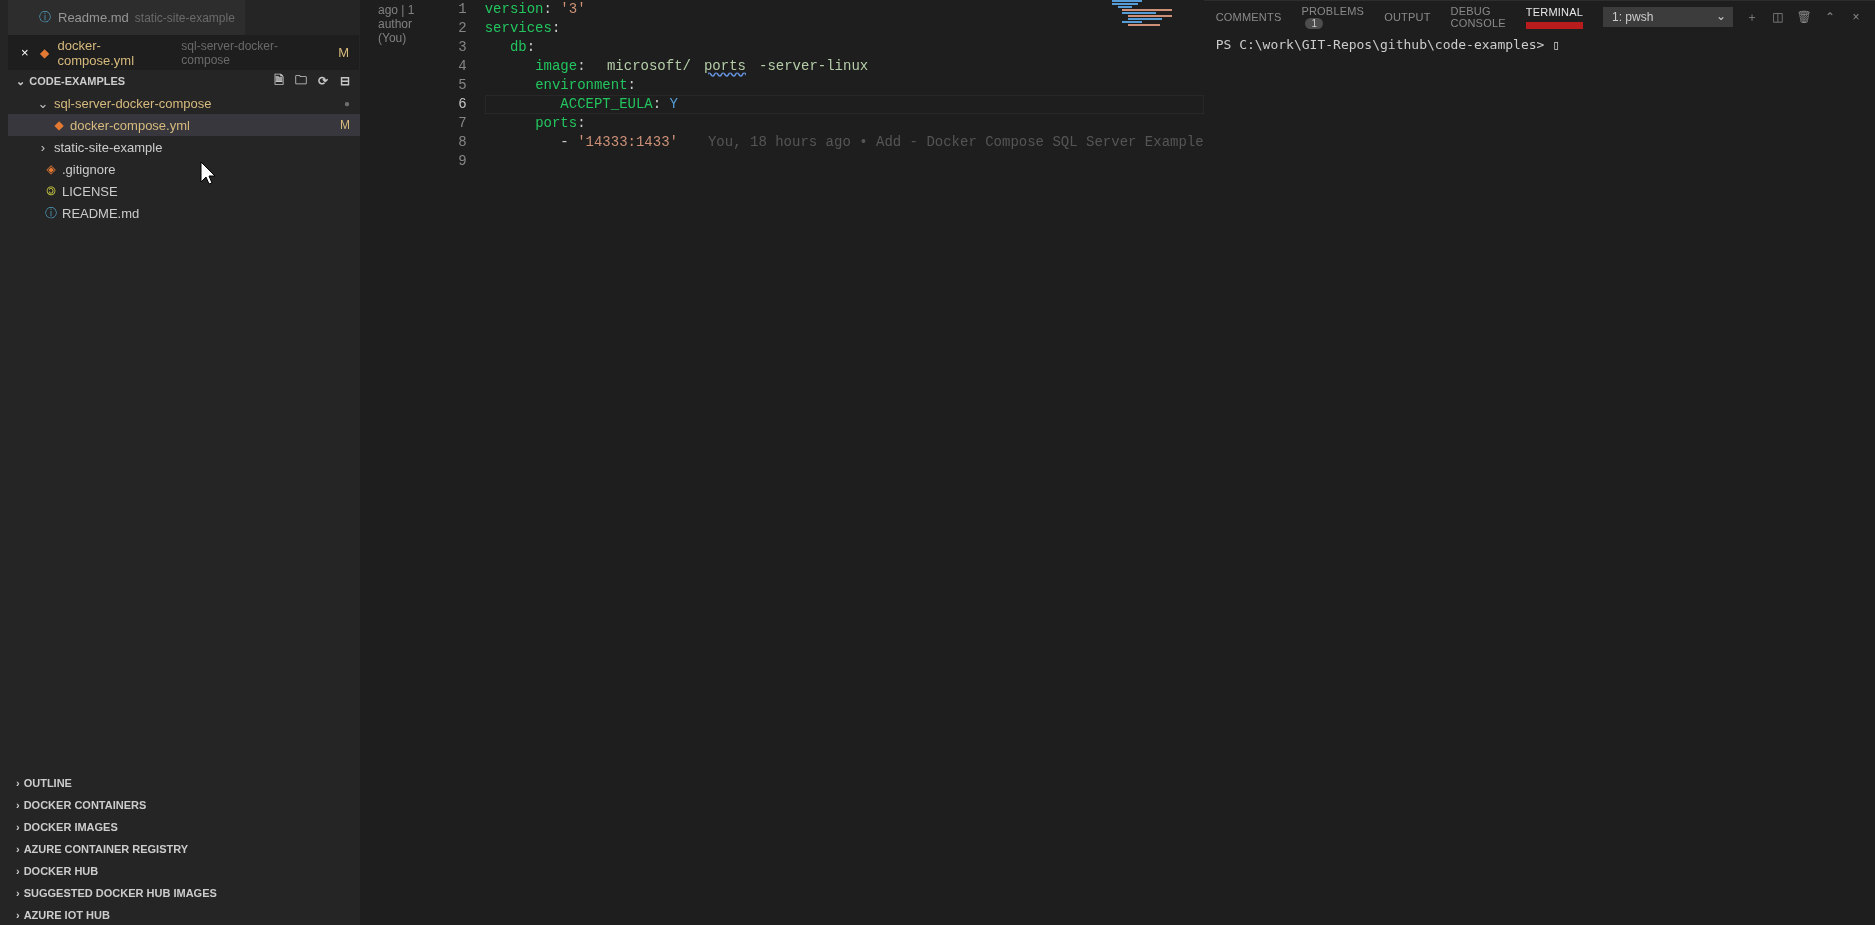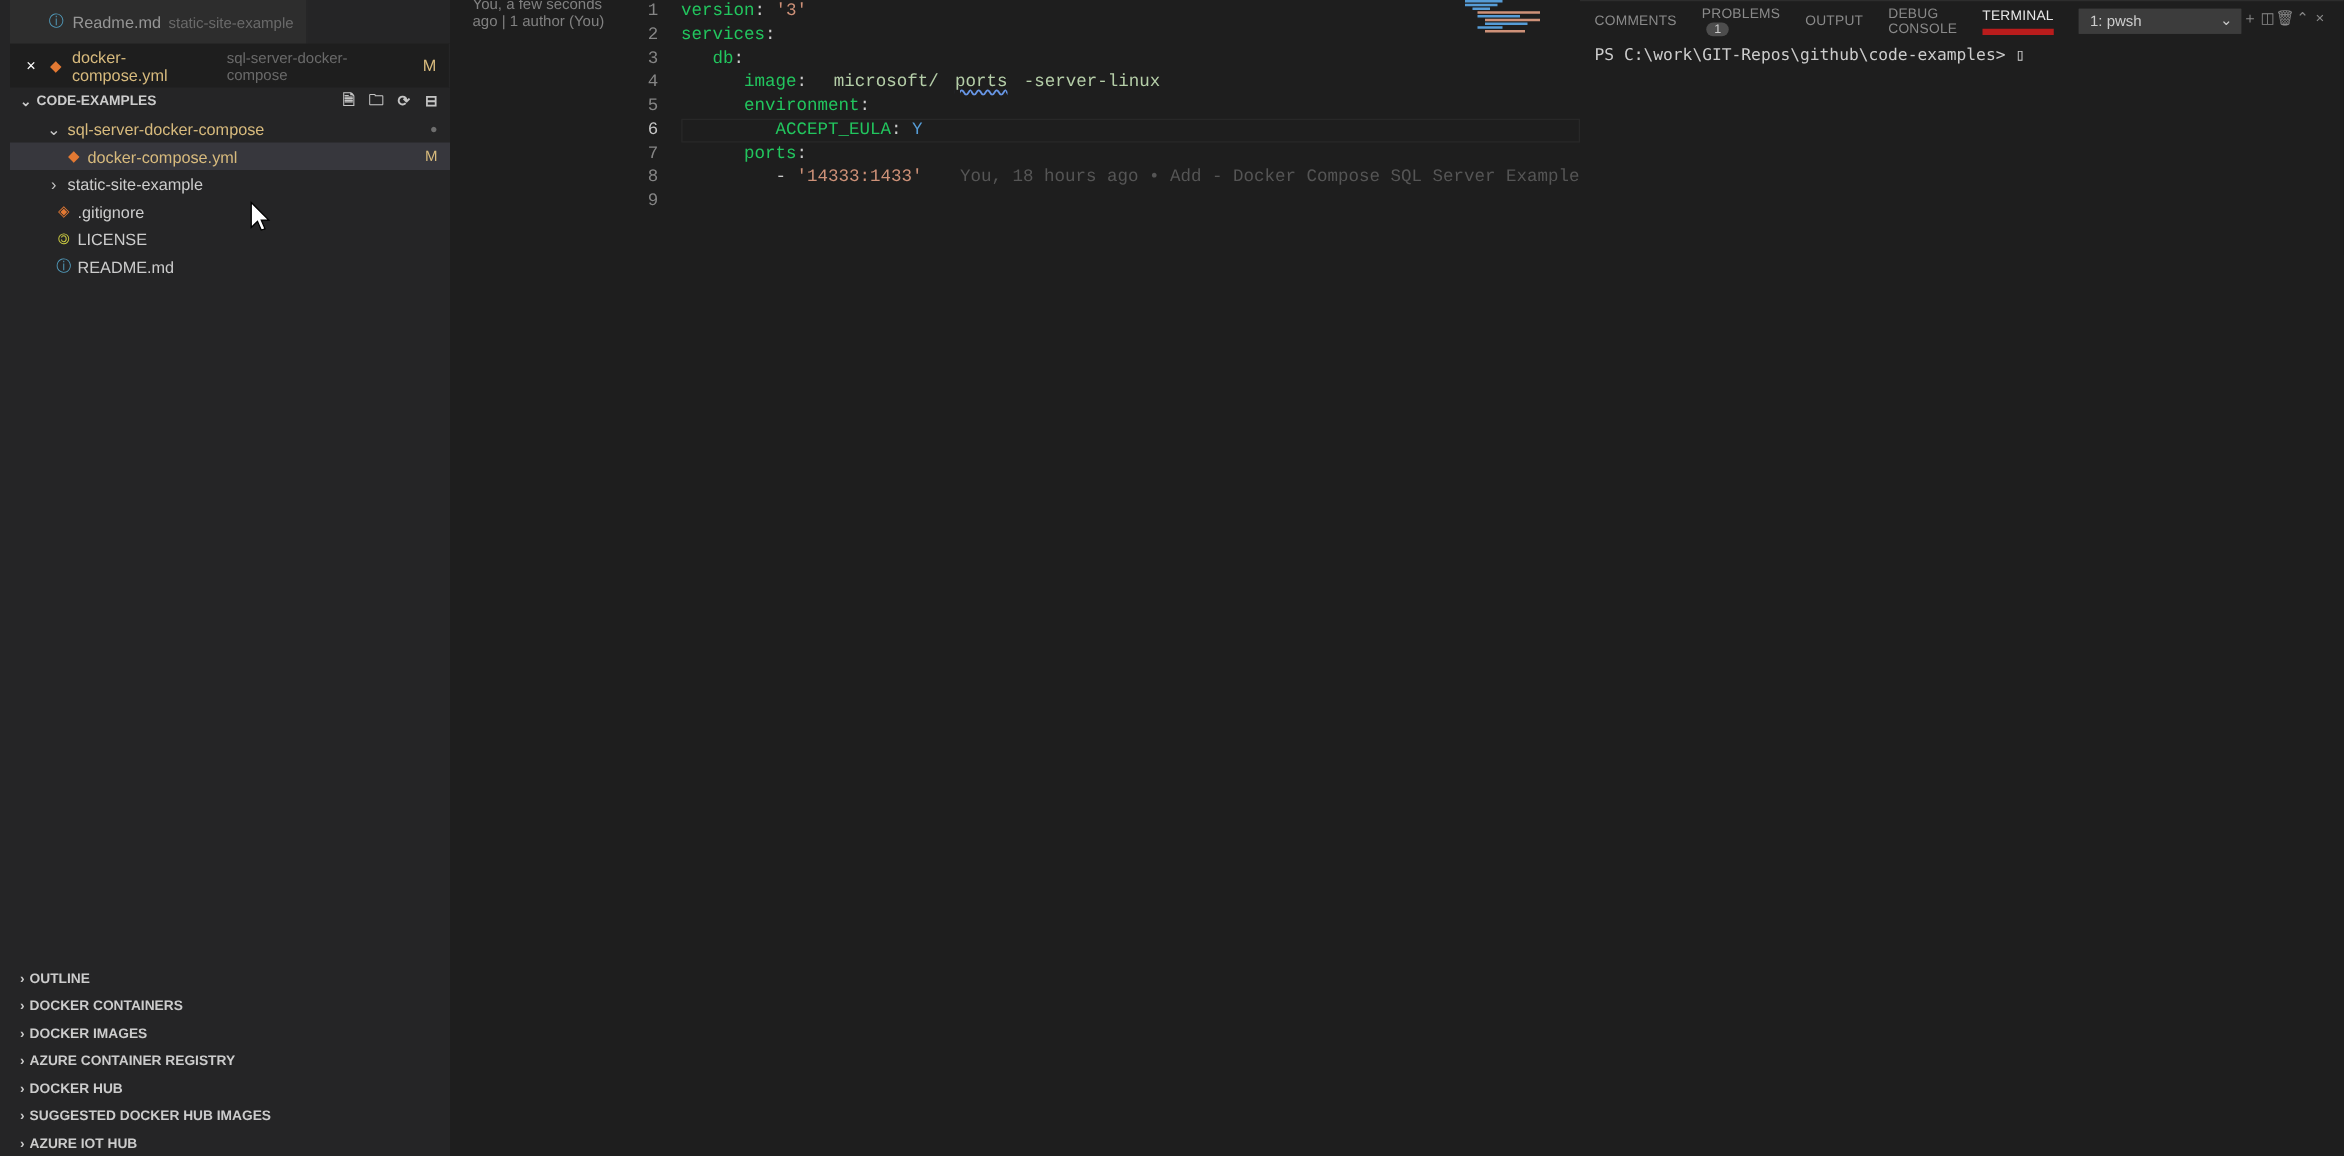--- a/index.html
+++ b/index.html
@@ -132,23 +132,23 @@
 .panel-tabs {
   height: 32px;
   display: flex;
   align-items: center;
   padding: 0 12px;
   gap: 20px;
   font-size: 11px;
   color: #8a8a8a;
 }
 .panel-tab { letter-spacing: 0.2px; }
-.panel-tab.active { color: #e7e7e7; border-bottom: 5px solid #b91c1c; padding-bottom:4px; }
+.panel-tab.active { color: #e7e7e7; border-bottom: 7px solid #b91c1c; padding-bottom:4px; }
 .panel-tab .count { background:#4d4d4d; color:#ccc; border-radius:8px; padding:0 6px; font-size:10px; margin-left:4px; }
-.panel-tabs .right { margin-left:auto; display:flex; }
+.panel-tabs .right { margin-left:auto; display:flex; align-items:center; gap:12px; }
 .term-select {
   background:#3c3c3c; color:#ccc; border:1px solid #3c3c3c;
   padding:2px 24px 2px 8px; font-size:12px; position:relative;
   width:130px;
 }
 .term-select::after { content:"⌄"; position:absolute; right:6px; top:1px; color:#ccc; }
 .term-body {
   flex:1;
   padding: 4px 12px;
   font-family: Consolas, monospace;

